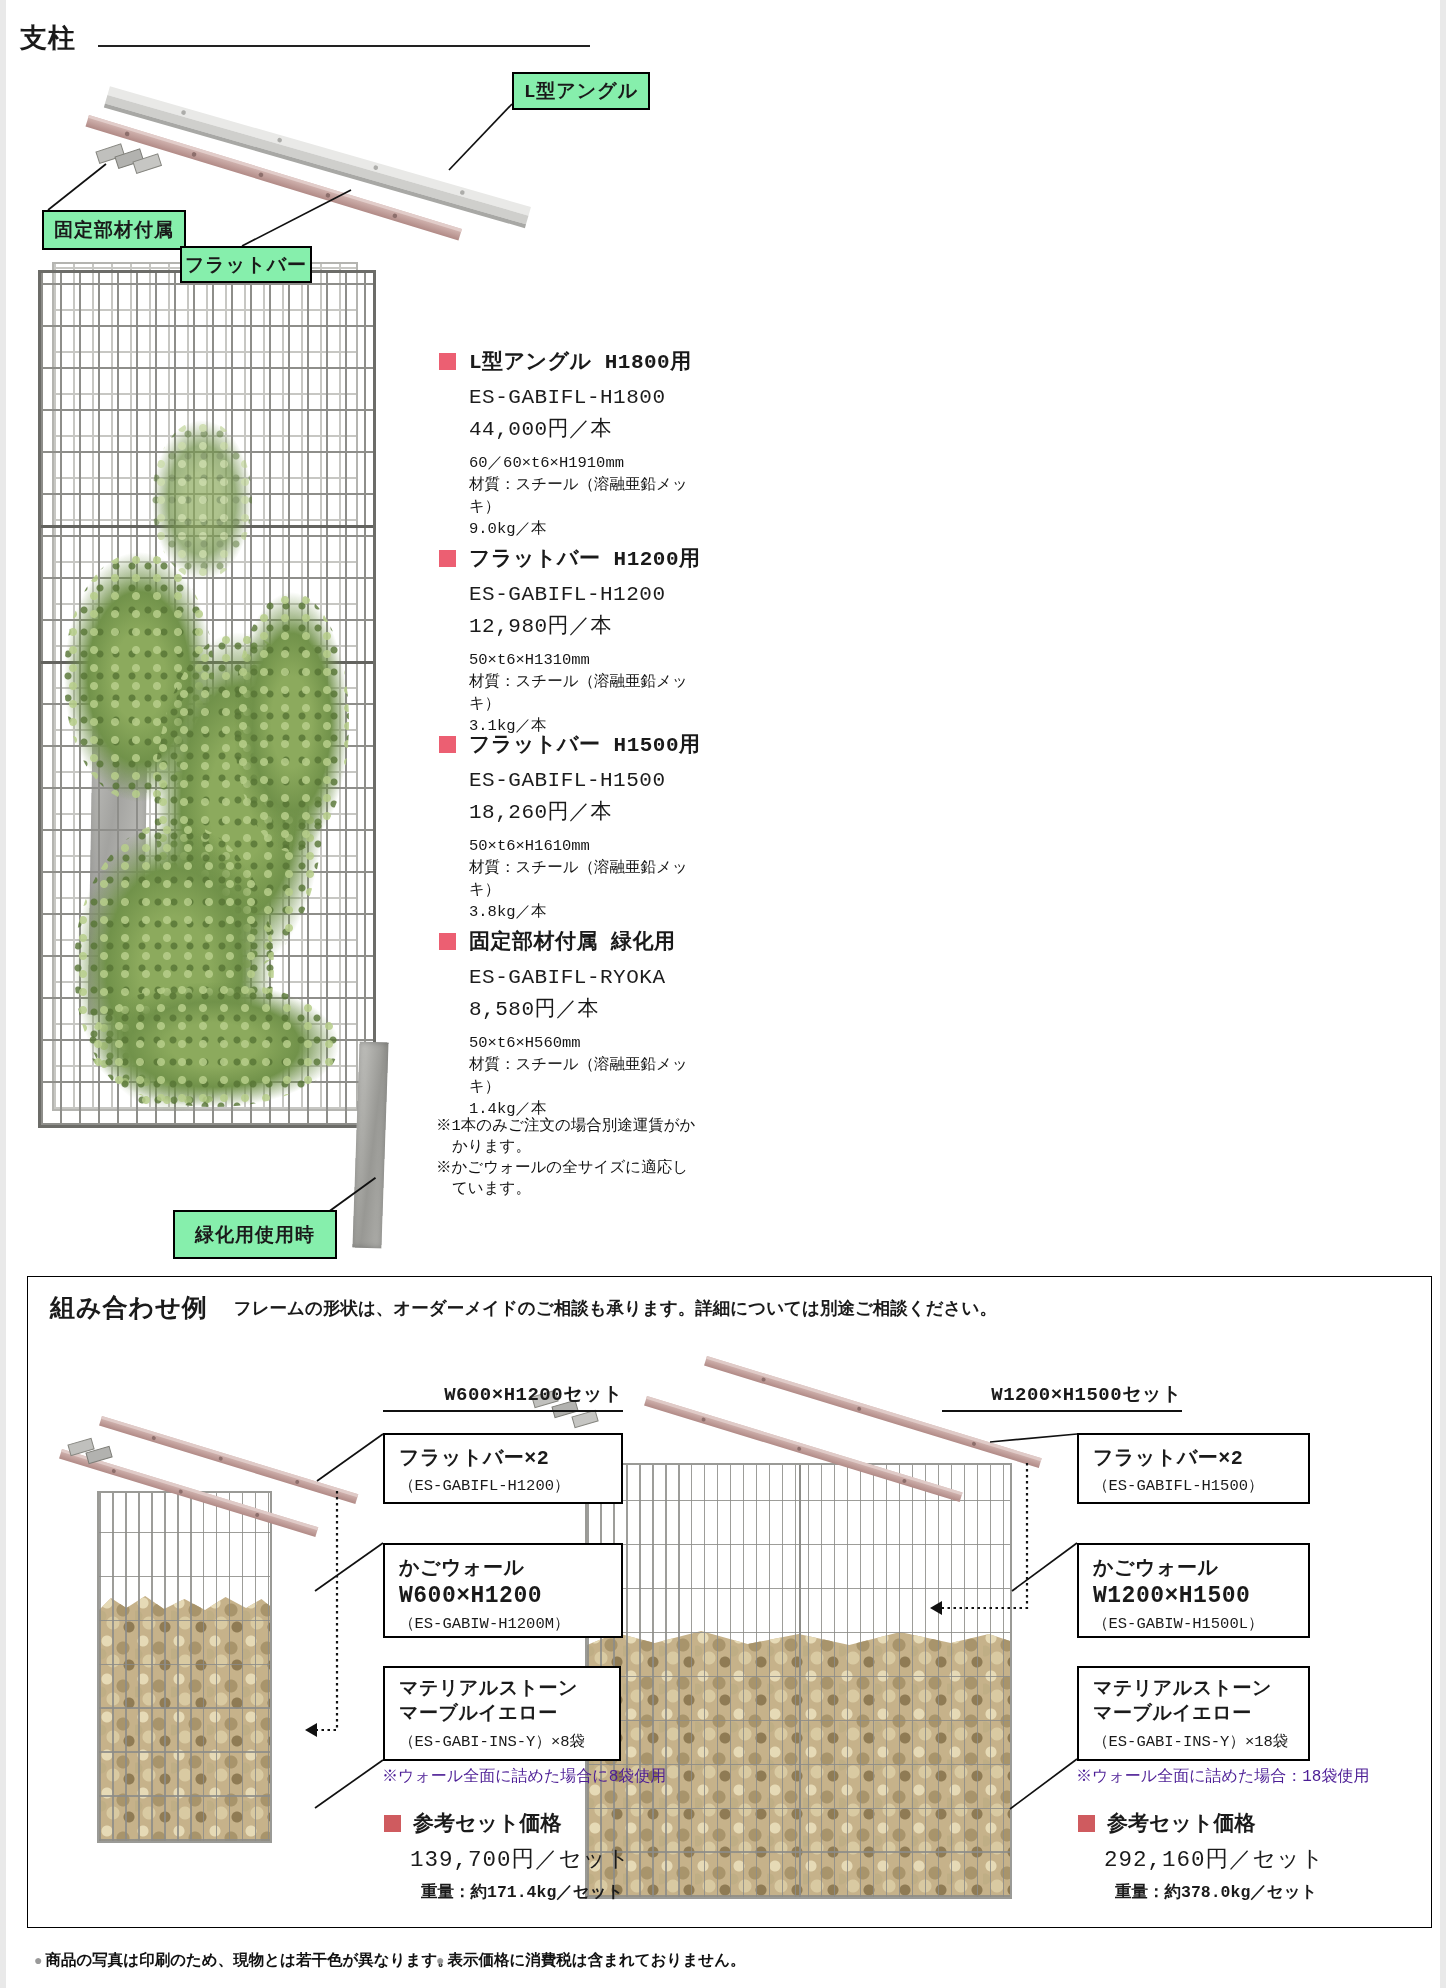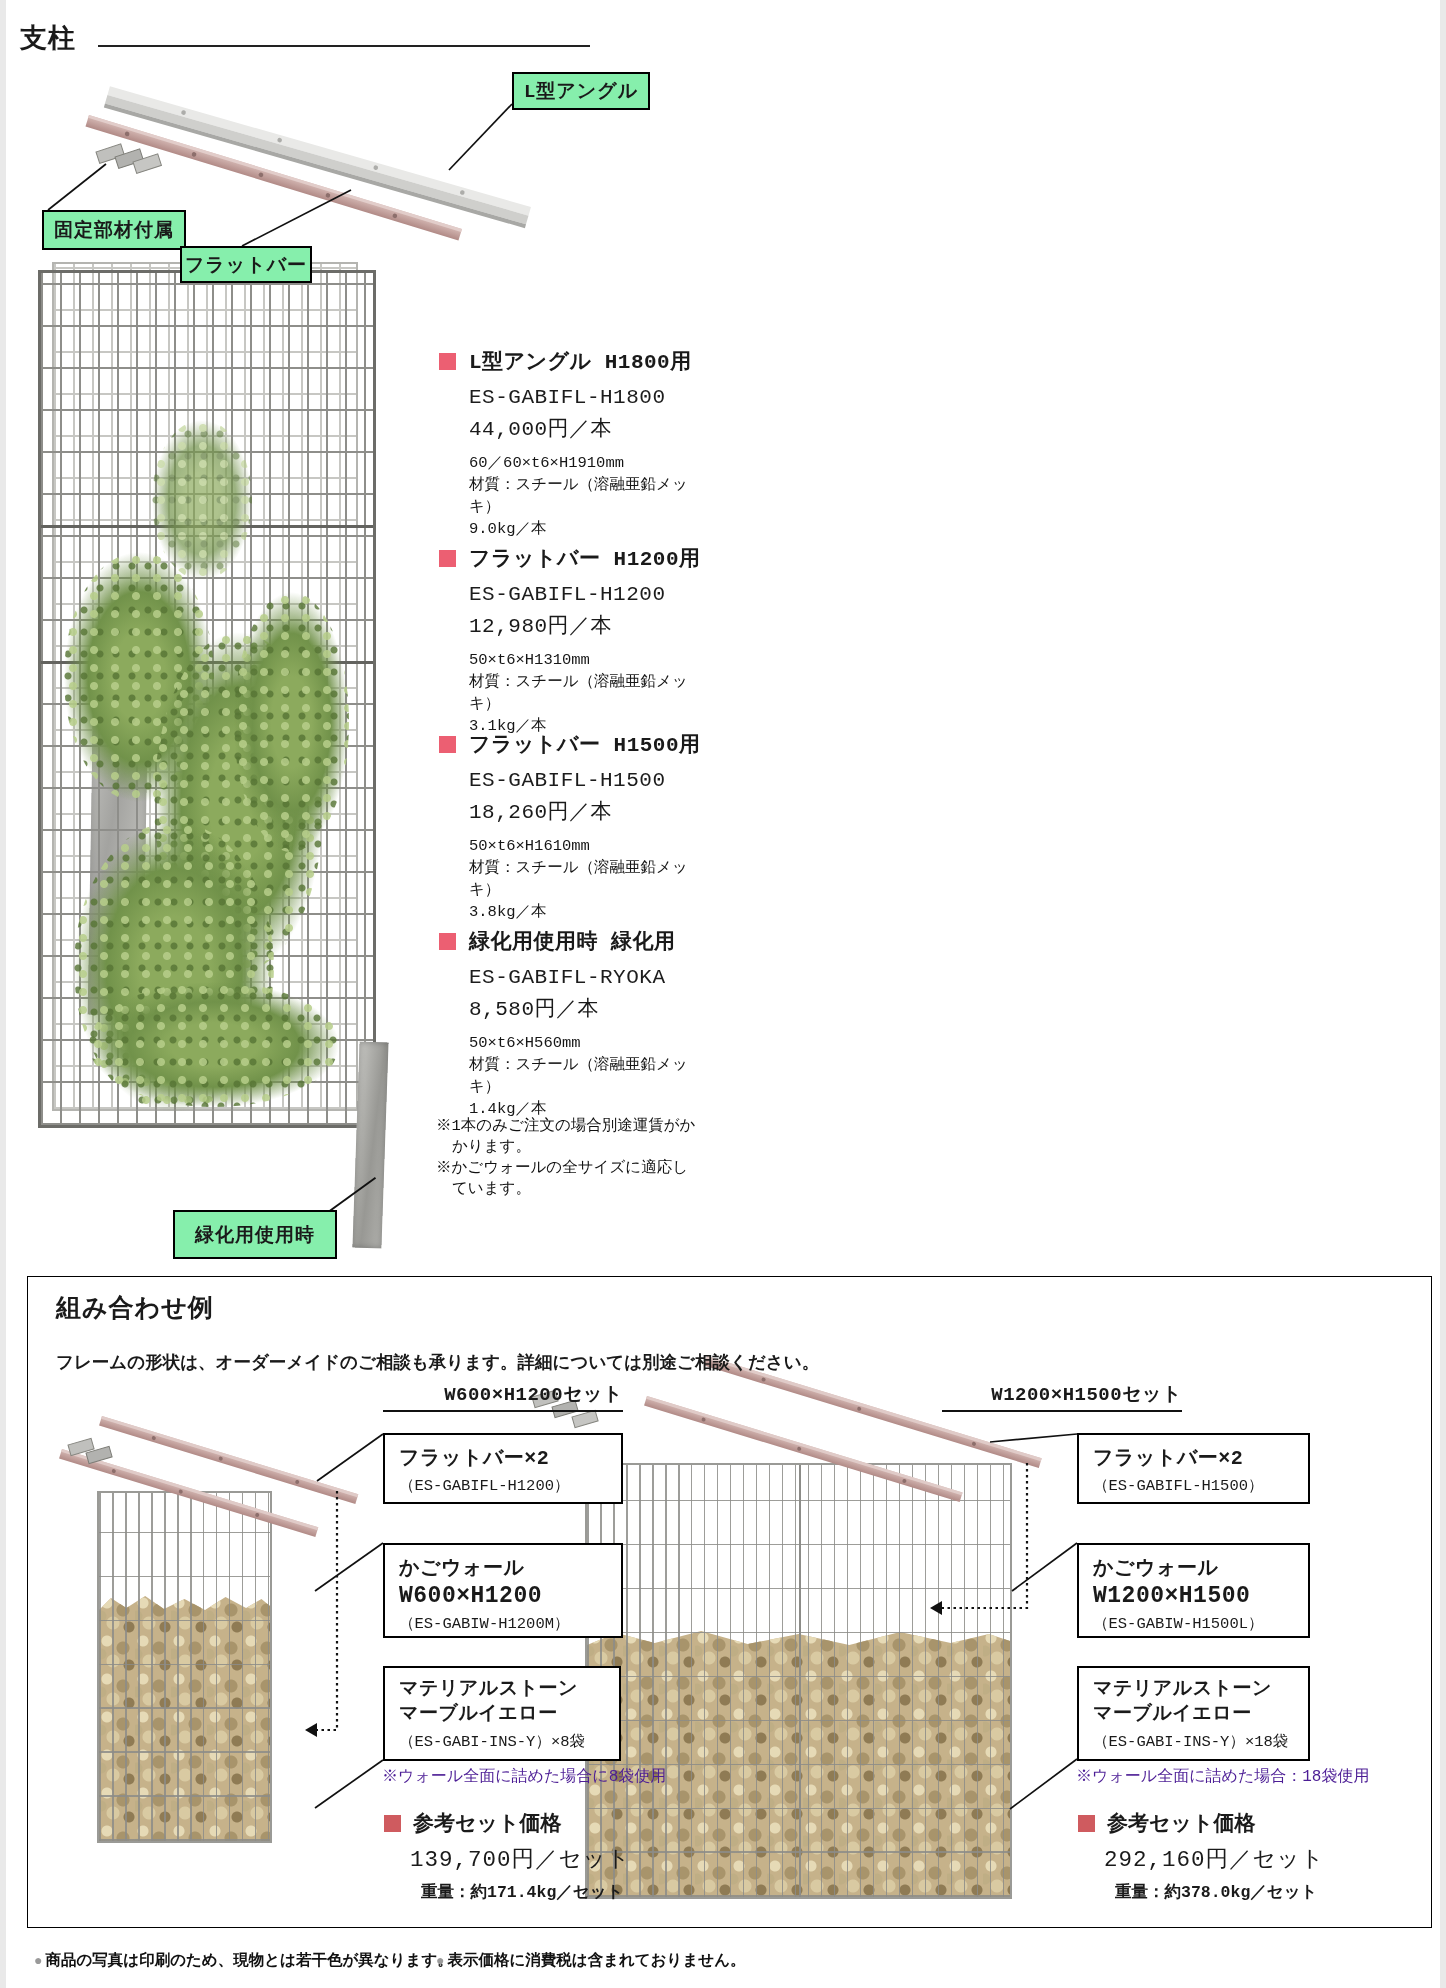--- a/index.html
+++ b/index.html
@@ -52,21 +52,21 @@
   .sq2{width:17px;height:17px;background:var(--accent_dark,#cf5b5f);flex:0 0 auto;}
   .p-title{font-size:21px;font-weight:bold;letter-spacing:.5px;white-space:nowrap;}
   .p-code{margin:12px 0 0 30px;font-size:21px;color:#1c1c1c;letter-spacing:.5px;}
   .p-price{margin:5px 0 0 30px;font-size:21px;letter-spacing:.5px;}
   .p-specs{margin:10px 0 0 30px;font-size:15.5px;line-height:22px;color:#161616;}
   .notes{position:absolute;left:430px;top:1116px;width:260px;font-size:15.5px;line-height:21px;color:#111;}
   .note{padding-left:16px;text-indent:-16px;margin-bottom:0;}
 
   
   .combo{position:absolute;left:21px;top:1276px;width:1403px;height:650px;border:1.5px solid #000;background:#fff;}
-  .combo-head{position:absolute;left:28px;top:14px;display:flex;align-items:flex-start;gap:26px;z-index:4;flex-direction:column;}
+  .combo-head{position:absolute;left:22px;top:14px;display:flex;align-items:center;gap:26px;z-index:4;}
   .combo-title{font-size:25px;font-weight:bold;letter-spacing:1px;}
   .combo-desc{font-size:17.5px;font-weight:bold;}
   .wall{position:absolute;z-index:1;}
   .wall1{left:69px;top:214px;width:175px;height:352px;}
   .wall2{left:557px;top:186px;width:427px;height:436px;}
   .stones{position:absolute;left:2px;right:2px;bottom:2px;background-color:#c6b28a;
     background-image:radial-gradient(circle at 8px 7px,#e6dab6 0 5px,transparent 6px),
       radial-gradient(circle at 24px 14px,#a8946b 0 6px,transparent 7px),
       radial-gradient(circle at 14px 27px,#d9caa2 0 6px,transparent 7px),
       radial-gradient(circle at 30px 31px,#8f7b54 0 5px,transparent 6px),
@@ -213,21 +213,21 @@
     <div class="p-price">18,260円／本</div>
     <div class="p-specs">
       <div>50×t6×H1610mm</div>
       <div>材質：スチール（溶融亜鉛メッキ）</div>
       <div>3.8kg／本</div>
     </div>
   </div>
   <div class="prod" id="prod3">
     <div class="p-row">
         <span class="sq"></span>
-      <span class="p-title">緑化用使用時 緑化用</span>
+      <span class="p-title">固定部材付属 緑化用</span>
       </div>
     <div class="p-code">ES-GABIFL-RYOKA</div>
     <div class="p-price">8,580円／本</div>
     <div class="p-specs">
       <div>50×t6×H560mm</div>
       <div>材質：スチール（溶融亜鉛メッキ）</div>
       <div>1.4kg／本</div>
     </div>
   </div>
 

